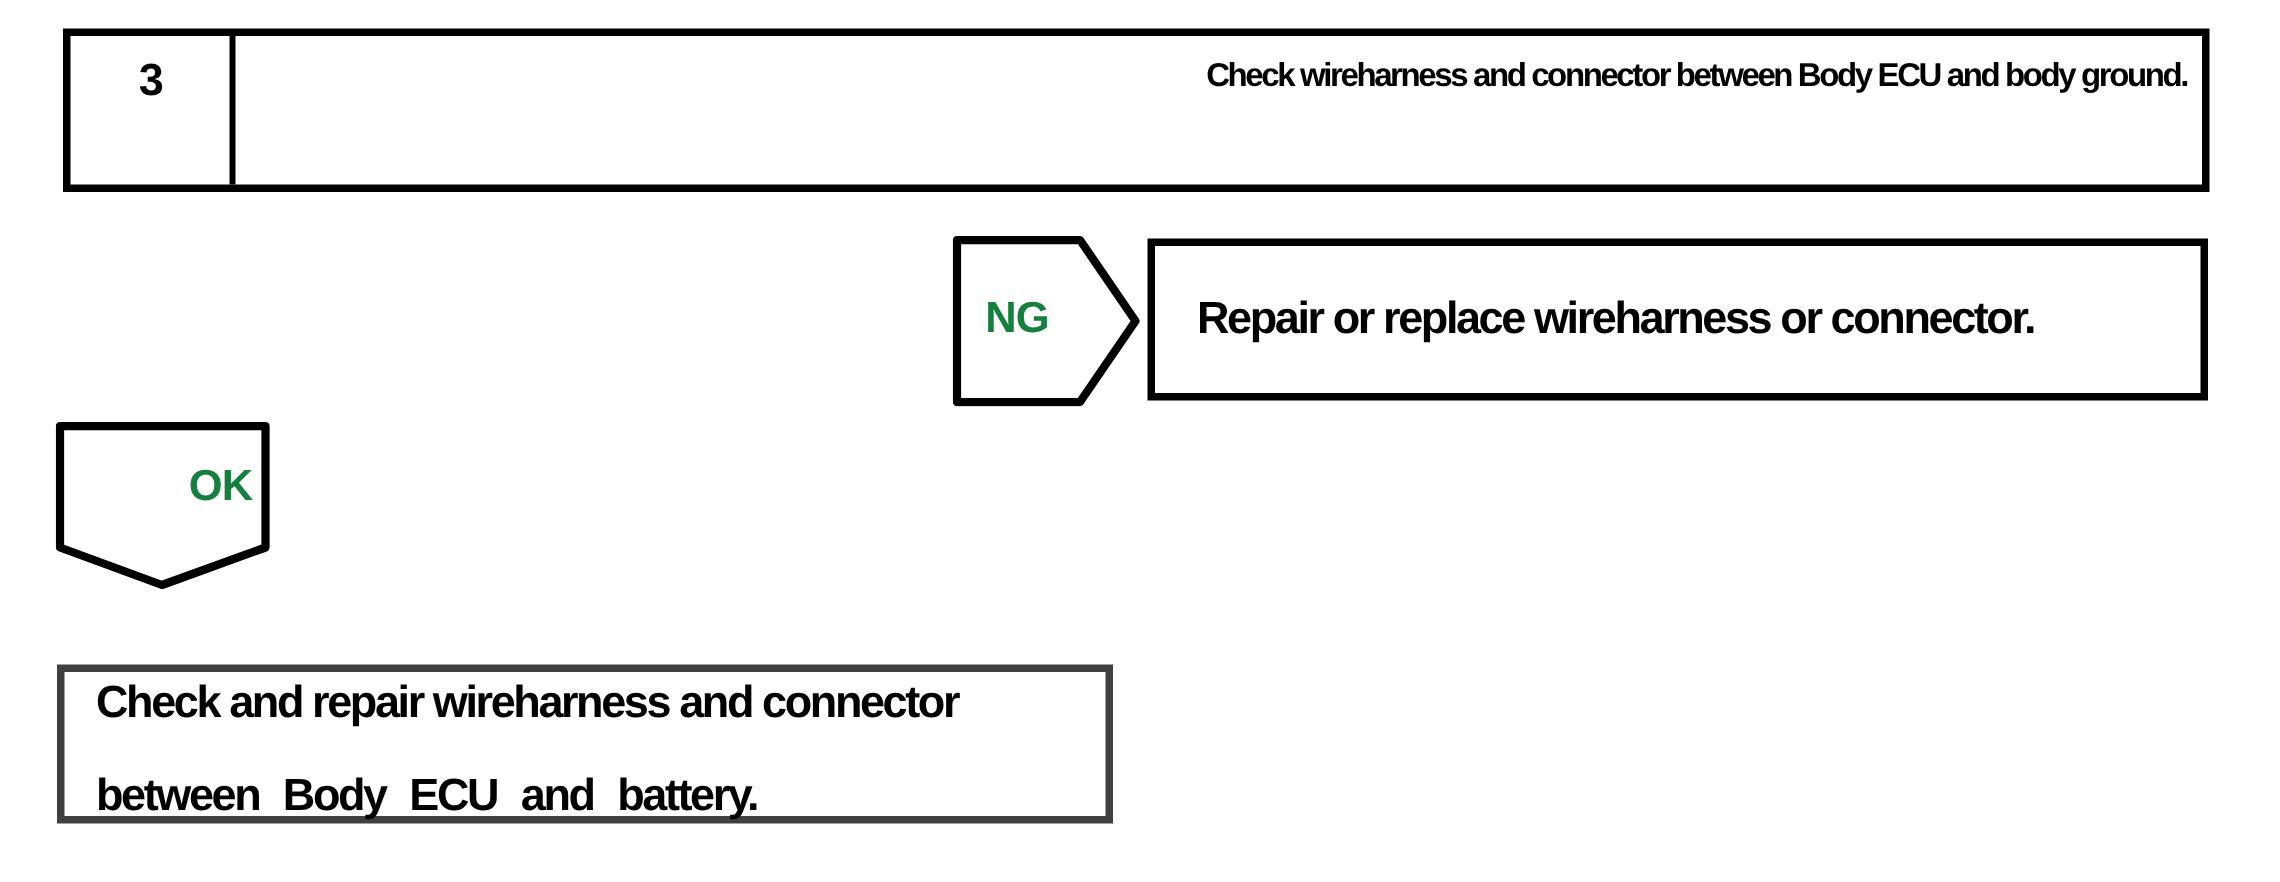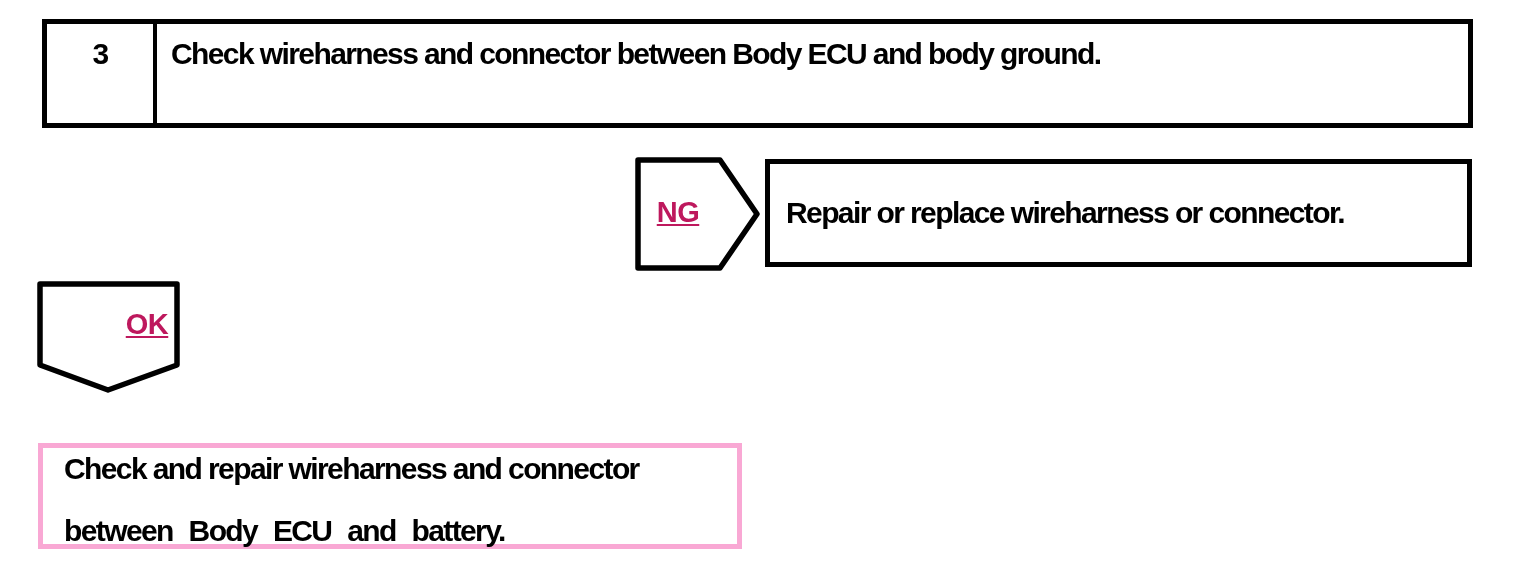--- a/index.html
+++ b/index.html
@@ -34,34 +34,34 @@
     width: 110px;
     flex: 0 0 110px;
     border-right: 4px solid #000;
     text-align: center;
     padding-top: 13px;
     font-size: 30px;
   }
   .step-text {
     flex: 1;
     padding: 13px 10px 16px 14px;
-    font-size: 30px;
+    font-size: 22px;
     white-space: nowrap;
+    text-align: right;
   }
 
   
   .connector { position: absolute; }
   .connector svg { display: block; }
   .connector-label {
     position: absolute;
     font-size: 29px;
     font-weight: bold;
     letter-spacing: -0.5px;
-    color: #be185d;
-    text-decoration: underline;
+    color: #15803d;
   }
   .ng-connector { left: 635px; top: 157px; width: 126px; height: 114px; }
   .ng-connector .connector-label {
     left: 0; top: 0; width: 86px; height: 110px;
     display: flex; align-items: center; justify-content: center;
   }
   .ok-connector { left: 37px; top: 281px; width: 144px; height: 112px; }
   .ok-connector .connector-label {
     left: 0; top: 12px; width: 140px; height: 62px;
     display: flex; align-items: center; justify-content: center; margin-left: 40px;
@@ -69,31 +69,31 @@
 
   
   .ng-action-box {
     position: absolute;
     left: 765px; top: 159px;
     width: 707px; height: 108px;
     border: 5px solid #000;
     background: #fff;
     display: flex;
     align-items: center;
-    padding-left: 16px;
+    padding-left: 28px;
     font-size: 30px;
     white-space: nowrap;
   }
 
   
   .ok-action-box {
     position: absolute;
     left: 38px; top: 443px;
     width: 704px; height: 106px;
-    border: 5px solid #f9a8d4;
+    border: 5px solid #404040;
     background: #fff;
     padding: 5px 8px 0 21px;
     font-size: 30px;
     line-height: 31px;
   }
   .ok-action-box .line2 { word-spacing: 9px; margin-top: 31px; }
 </style>
 </head>
 <body>
 

